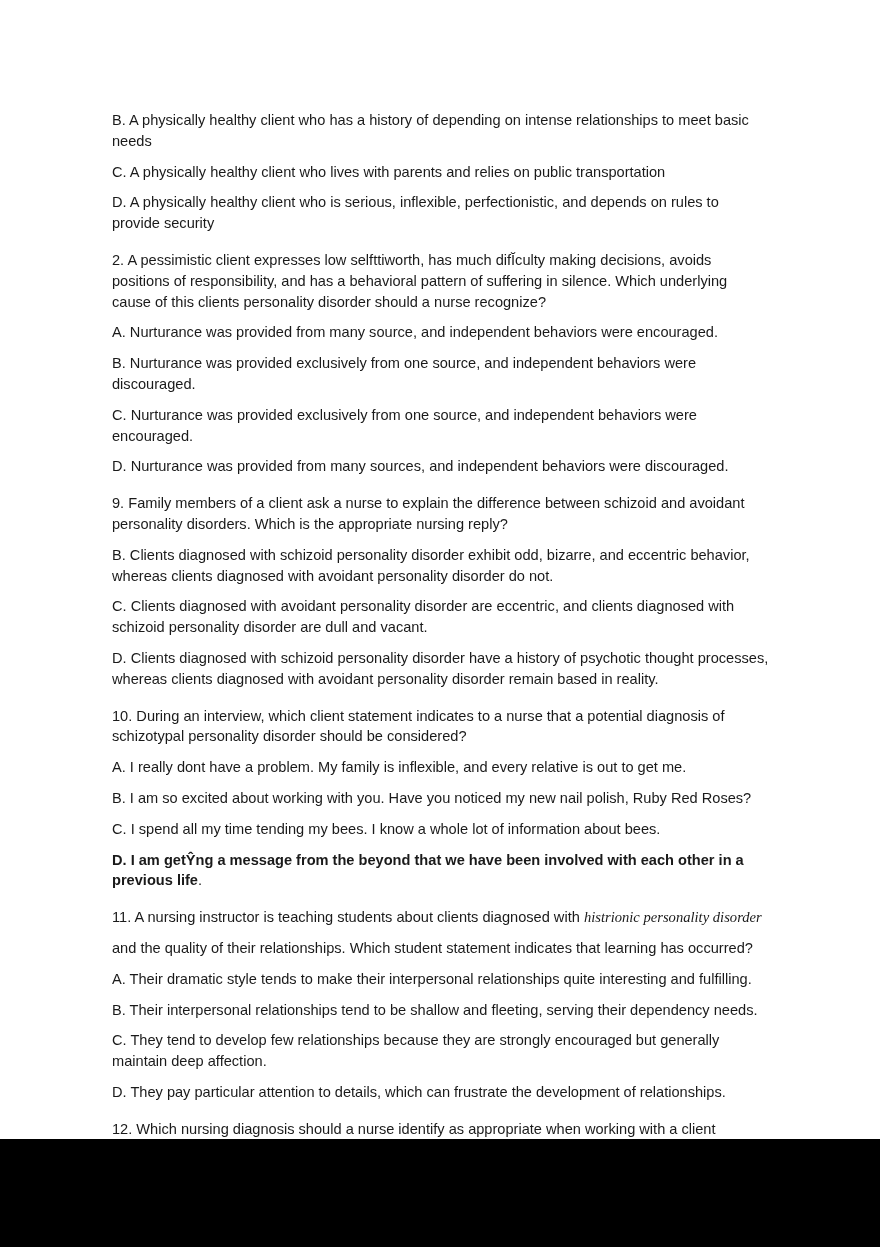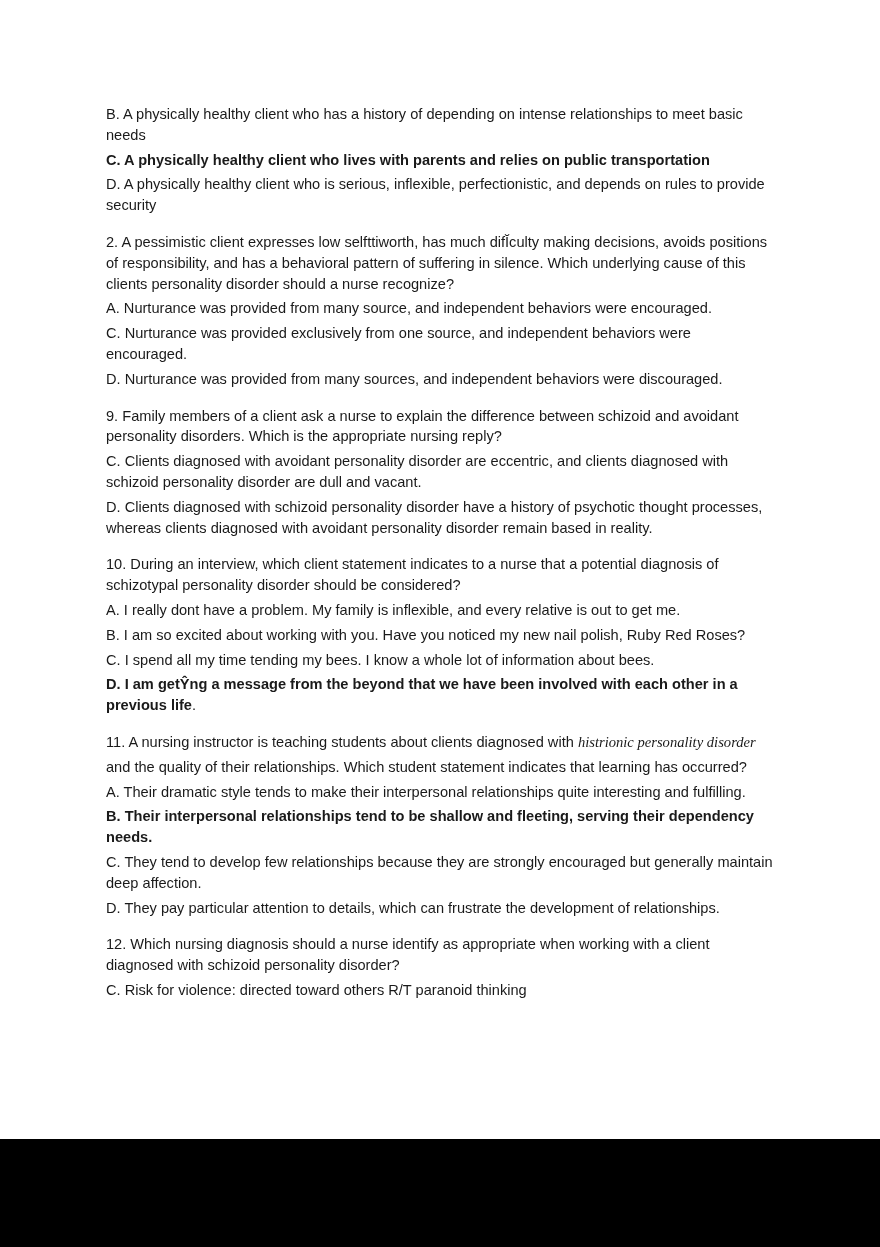--- a/index.html
+++ b/index.html
@@ -38,26 +38,26 @@
     line-height: 20.8px;
     color: #1a1a1a;
   }
   .block {
     margin-bottom: 16px;
   }
   .block:last-child {
     margin-bottom: 0;
   }
   .line {
-    margin: 4px;
+    margin: 10px;
     padding: 0;
     font-weight: normal;
   }
   .line.bold {
-    font-weight: bold;
+    font-weight: normal;
   }
   .line .italic {
     font-style: italic;
     font-family: Liberation Serif, serif;
   }
   .line .bold-run {
     font-weight: bold;
   }
   .line .norm-run {
     font-weight: normal;
@@ -71,26 +71,28 @@
 
     <div class="block">
       <p class="line">B. A physically healthy client who has a history of depending on intense relationships to meet basic needs</p>
       <p class="line bold">C. A physically healthy client who lives with parents and relies on public transportation</p>
       <p class="line">D. A physically healthy client who is serious, inflexible, perfectionistic, and depends on rules to provide security</p>
     </div>
 
     <div class="block">
       <p class="line">2. A pessimistic client expresses low selfttiworth, has much difĬculty making decisions, avoids positions of responsibility, and has a behavioral pattern of suffering in silence. Which underlying cause of this clients personality disorder should a nurse recognize?</p>
       <p class="line">A. Nurturance was provided from many source, and independent behaviors were encouraged.</p>
+      <p class="line bold">B. Nurturance was provided exclusively from one source, and independent behaviors were discouraged.</p>
       <p class="line">C. Nurturance was provided exclusively from one source, and independent behaviors were encouraged.</p>
       <p class="line">D. Nurturance was provided from many sources, and independent behaviors were discouraged.</p>
     </div>
 
     <div class="block">
       <p class="line">9. Family members of a client ask a nurse to explain the difference between schizoid and avoidant personality disorders. Which is the appropriate nursing reply?</p>
+      <p class="line">B. Clients diagnosed with schizoid personality disorder exhibit odd, bizarre, and eccentric behavior, whereas clients diagnosed with avoidant personality disorder do not.</p>
       <p class="line">C. Clients diagnosed with avoidant personality disorder are eccentric, and clients diagnosed with schizoid personality disorder are dull and vacant.</p>
       <p class="line">D. Clients diagnosed with schizoid personality disorder have a history of psychotic thought processes, whereas clients diagnosed with avoidant personality disorder remain based in reality.</p>
     </div>
 
     <div class="block">
       <p class="line">10. During an interview, which client statement indicates to a nurse that a potential diagnosis of schizotypal personality disorder should be considered?</p>
       <p class="line">A. I really dont have a problem. My family is inflexible, and every relative is out to get me.</p>
       <p class="line">B. I am so excited about working with you. Have you noticed my new nail polish, Ruby Red Roses?</p>
       <p class="line">C. I spend all my time tending my bees. I know a whole lot of information about bees.</p>
       <p class="line"><span class="bold-run">D. I am getŶng a message from the beyond that we have been involved with each other in a previous life</span><span class="norm-run">.</span></p>

